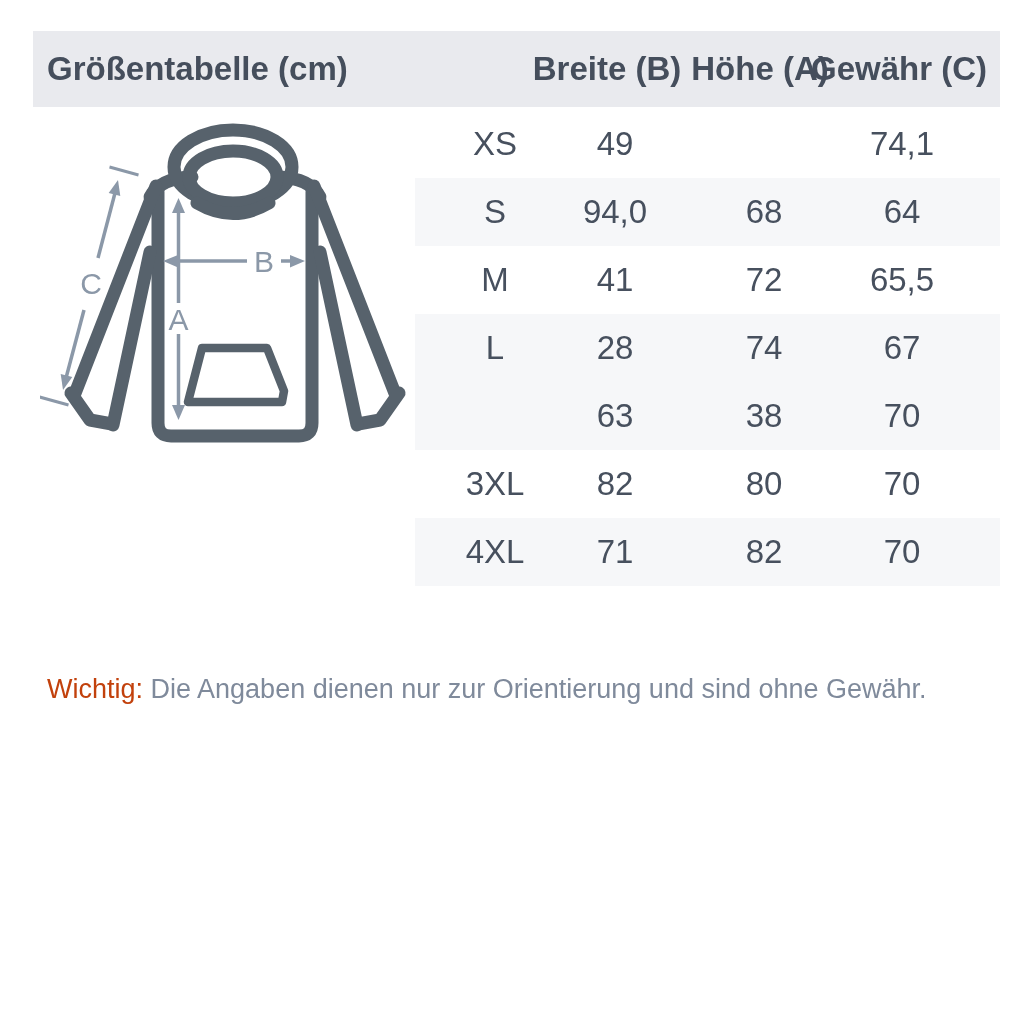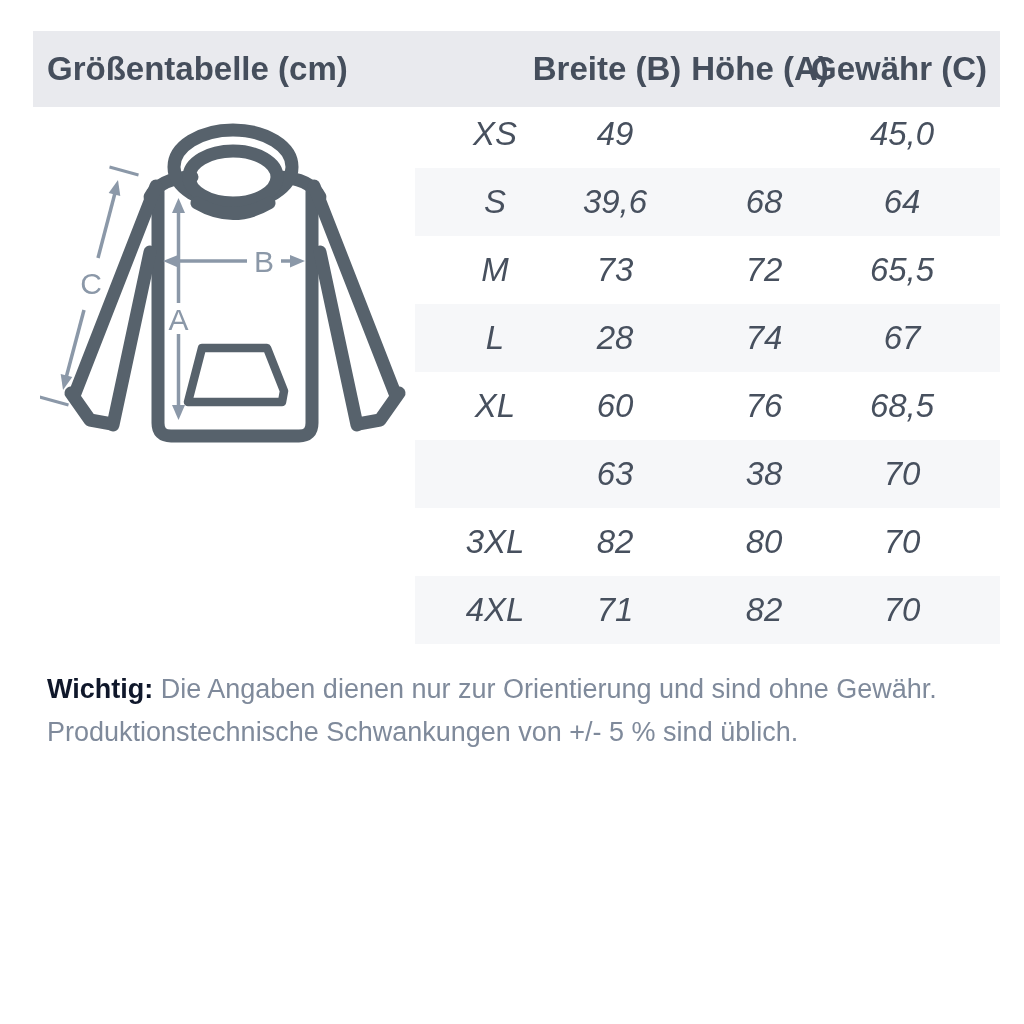--- a/index.html
+++ b/index.html
@@ -17,21 +17,21 @@
     font-size:33px;font-weight:bold;color:#454e5c;white-space:nowrap;
   }
   .header-col{
     position:absolute;top:0;height:100%;width:160px;display:flex;align-items:center;justify-content:center;
     font-size:33px;font-weight:bold;color:#454e5c;white-space:nowrap;
   }
   .hc-breite{left:494px;}
   .hc-hoehe{left:647px;}
   .hc-aermel{left:786px;}
   
-  .rows{position:absolute;left:415px;top:100px;width:585px;font-style:italic;}
+  .rows{position:absolute;left:415px;top:110px;width:585px;}
   .row{position:relative;width:585px;height:68px;}
   .row.alt{background:#f6f7f9;}
   .cell{
     position:absolute;top:0;height:100%;width:160px;
     display:flex;align-items:center;justify-content:center;
     font-size:33px;color:#47505e;white-space:nowrap;
   }
   .c-size{left:0;}
   .c-breite{left:120px;}
   .c-hoehe{left:269px;}
@@ -39,21 +39,21 @@
   
   .diagram{position:absolute;left:40px;top:118px;}
   .diagram text{
     font-family:"Liberation Sans", sans-serif;font-size:30px;fill:#8b98a8;
   }
   
   .note{
     position:absolute;left:47px;top:668px;width:920px;
     font-size:27px;line-height:43px;color:#7f8a9b;
   }
-  .note b{font-weight:bold;color:#0f172a;}
+  .note b{font-weight:normal;color:#c2410c;}
 </style>
 </head>
 <body>
 
 <div class="canvas">
 
   <div class="header-bar">
     <div class="header-title">Größentabelle (cm)</div>
     <div class="header-col hc-hoehe">Höhe (A)</div>
     <div class="header-col hc-breite">Breite (B)</div>
@@ -107,45 +107,39 @@
       <line x1="109.5" y1="167" x2="138.5" y2="175" stroke-width="3"></line>
       <line x1="39.5" y1="397" x2="68.5" y2="405" stroke-width="3"></line>
     </g>
     <text x="91" y="294" text-anchor="middle">C</text>
   </svg>
 
   <div class="rows">
     <div class="row">
       <span class="cell c-size">XS</span>
       <span class="cell c-breite">49</span>
-      <span class="cell c-aermel">45,0</span>
+      <span class="cell c-aermel">74,1</span>
     </div>
     <div class="row alt">
       <span class="cell c-size">S</span>
-      <span class="cell c-breite">39,6</span>
+      <span class="cell c-breite">94,0</span>
       <span class="cell c-hoehe">68</span>
       <span class="cell c-aermel">64</span>
     </div>
     <div class="row">
       <span class="cell c-size">M</span>
-      <span class="cell c-breite">73</span>
+      <span class="cell c-breite">41</span>
       <span class="cell c-hoehe">72</span>
       <span class="cell c-aermel">65,5</span>
     </div>
     <div class="row alt">
       <span class="cell c-size">L</span>
       <span class="cell c-breite">28</span>
       <span class="cell c-hoehe">74</span>
       <span class="cell c-aermel">67</span>
-    </div>
-    <div class="row">
-      <span class="cell c-size">XL</span>
-      <span class="cell c-breite">60</span>
-      <span class="cell c-hoehe">76</span>
-      <span class="cell c-aermel">68,5</span>
     </div>
     <div class="row alt">
       <span class="cell c-breite">63</span>
       <span class="cell c-hoehe">38</span>
       <span class="cell c-aermel">70</span>
     </div>
     <div class="row">
       <span class="cell c-size">3XL</span>
       <span class="cell c-breite">82</span>
       <span class="cell c-hoehe">80</span>
@@ -154,16 +148,15 @@
     <div class="row alt">
       <span class="cell c-size">4XL</span>
       <span class="cell c-breite">71</span>
       <span class="cell c-hoehe">82</span>
       <span class="cell c-aermel">70</span>
     </div>
   </div>
 
   <div class="note">
     <b>Wichtig:</b><span> Die Angaben dienen nur zur Orientierung und sind ohne Gewähr.</span>
-    <div>Produktionstechnische Schwankungen von +/- 5 % sind üblich.</div>
   </div>
 
 </div>
 
 </body></html>

